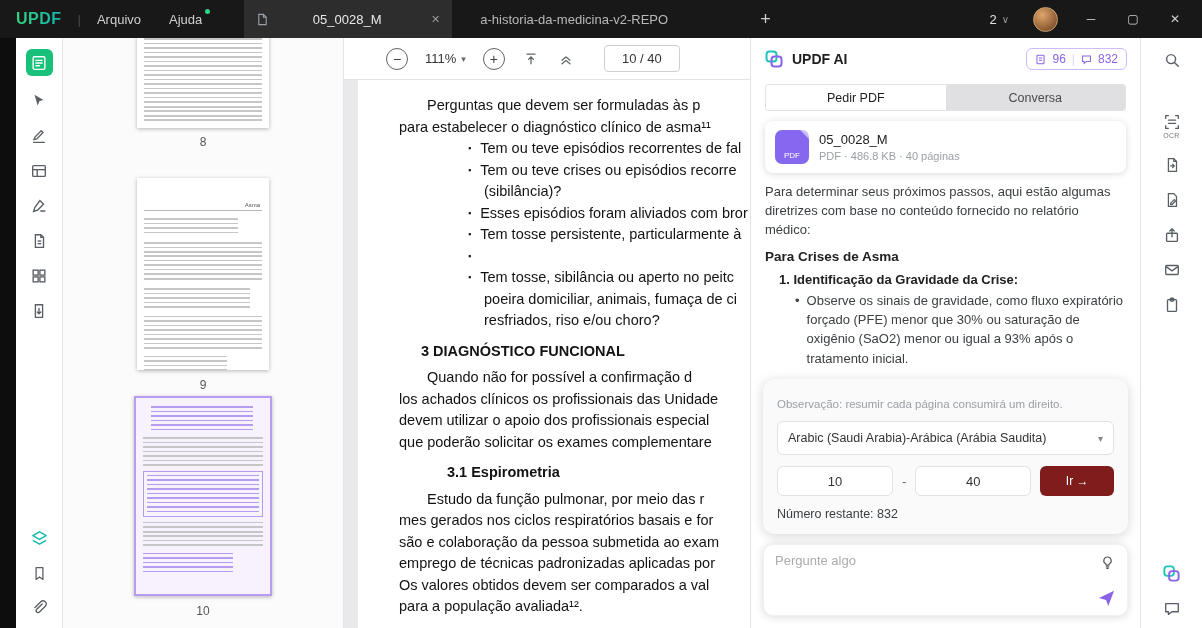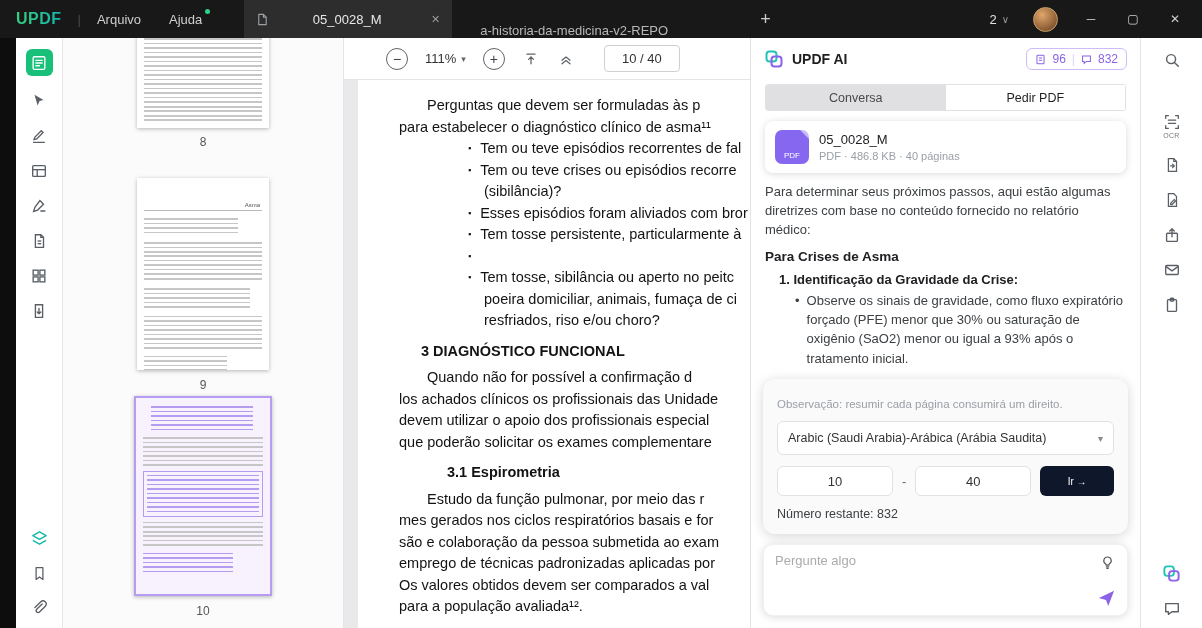--- a/index.html
+++ b/index.html
@@ -12,21 +12,21 @@
           background:linear-gradient(90deg,#35d07f,#14b6ae);
           -webkit-background-clip:text; background-clip:text; color:transparent; }
   .tb-div { color:#4a4a4a; margin:0 16px; font-size:13px; }
   .menu-item { font-size:13px; color:#cfcfcf; margin-right:28px; cursor:default; position:relative; }
   .dot { position:absolute; top:-3px; right:-8px; width:5px; height:5px; border-radius:50%; background:#2bd48a; }
   .tab { height:38px; display:flex; align-items:center; font-size:13px; color:#b8b8b8; padding:0 12px; }
   .tab.active { background:#2d2d2d; width:208px; margin-left:14px; color:#e8e8e8; }
   .tab.active .tab-label { flex:1; text-align:center; white-space:nowrap; overflow:hidden; }
   .tab-ic { color:#9aa0a6; display:grid; place-items:center; }
   .tab-close { color:#9a9a9a; font-size:11px; margin-left:6px; }
-  .tab.inactive { margin-left:16px;align-items:flex-end; }
+  .tab.inactive { margin-left:16px; }
   .newtab { color:#cfcfcf; font-size:18px; margin-left:80px; }
   .tb-right { margin-left:auto; display:flex; align-items:center; gap:24px; padding-right:18px; }
   .account { font-size:13px; color:#e0e0e0; display:flex; align-items:center; gap:5px; }
   .account .chev { font-size:10px; color:#9a9a9a; }
   .avatar { width:25px; height:25px; border-radius:50%;
             background:radial-gradient(circle at 35% 30%, #e0a76b, #8a5a33 70%, #5d3a1e); border:1px solid #caa06a; }
   .winbtn { color:#cfcfcf; font-size:12px; width:18px; text-align:center; }
 
   
   .app { display:flex; height:590px; }
@@ -109,22 +109,22 @@
          padding:13px 14px; flex:none; }
   .sum-title { font-size:13px; font-weight:bold; color:#1f1f1f; }
   .sum-note { font-size:11.5px; color:#9aa0a6; margin-top:6px; }
   .sel { margin-top:11px; height:34px; border:1px solid #e2e2e5; border-radius:6px; background:#fff;
          display:flex; align-items:center; padding:12px 10px; font-size:12.5px; color:#333; }
   .sel .arr { margin-left:auto; font-size:10px; color:#888; }
   .range { display:flex; align-items:center; gap:9px; margin-top:11px; }
   .rin { width:116px; height:30px; border:1px solid #e2e2e5; border-radius:6px; text-align:center;
          font-size:13px; color:#333; background:#fff; font-family:"Liberation Sans",sans-serif; }
   .dashx { color:#666; font-size:13px; }
-  .go { margin-left:auto; width:84px; height:30px; background:#0f172a; color:#fff; border:none; border-radius:6px;
-        font-size:10px; display:grid; place-items:center; font-family:"Liberation Sans",sans-serif; }
+  .go { margin-left:auto; width:84px; height:30px; background:#7f1d1d; color:#fff; border:none; border-radius:6px;
+        font-size:12px; display:grid; place-items:center; font-family:"Liberation Sans",sans-serif; }
   .rem { margin-top:11px; font-size:12.5px; color:#3c4043; }
   .inbox { margin:0 12px 12px; position:relative; border-radius:10px; box-shadow:0 1px 8px rgba(0,0,0,.15);
            background:#fff; height:72px; border:1px solid #f1f1f1; flex:none; }
   .inbox textarea { position:absolute; inset:8px 34px 8px 11px; border:none; resize:none; outline:none;
                     font:13px "Liberation Sans",sans-serif; color:#333; background:transparent; }
   .inbox textarea::placeholder { color:#ababab; }
   .bulb { position:absolute; top:9px; right:10px; color:#555; width:18px; height:18px; }
   .send { position:absolute; bottom:7px; right:10px; color:#8a63e8; width:20px; height:20px; }
 
   
@@ -384,22 +384,22 @@
           <span class="bic">
             <svg width="11" height="11" viewBox="0 0 14 14" fill="none" stroke="currentColor" stroke-width="1.3">
                 <path d="M2 2.5h10v7H7l-3 2.5v-2.5H2z"></path>
               </svg>
           </span>
           <span>832</span>
         </div>
       </div>
 
       <div class="tabs">
+        <div class="tabb on">Pedir PDF</div>
         <div class="tabb">Conversa</div>
-        <div class="tabb on">Pedir PDF</div>
       </div>
 
       <div class="fcard">
         <div class="pdfic">
             <span>PDF</span>
           </div>
         <div>
           <div class="fname">05_0028_M</div>
           <div class="fmeta">PDF · 486.8 KB · 40 páginas</div>
         </div>

